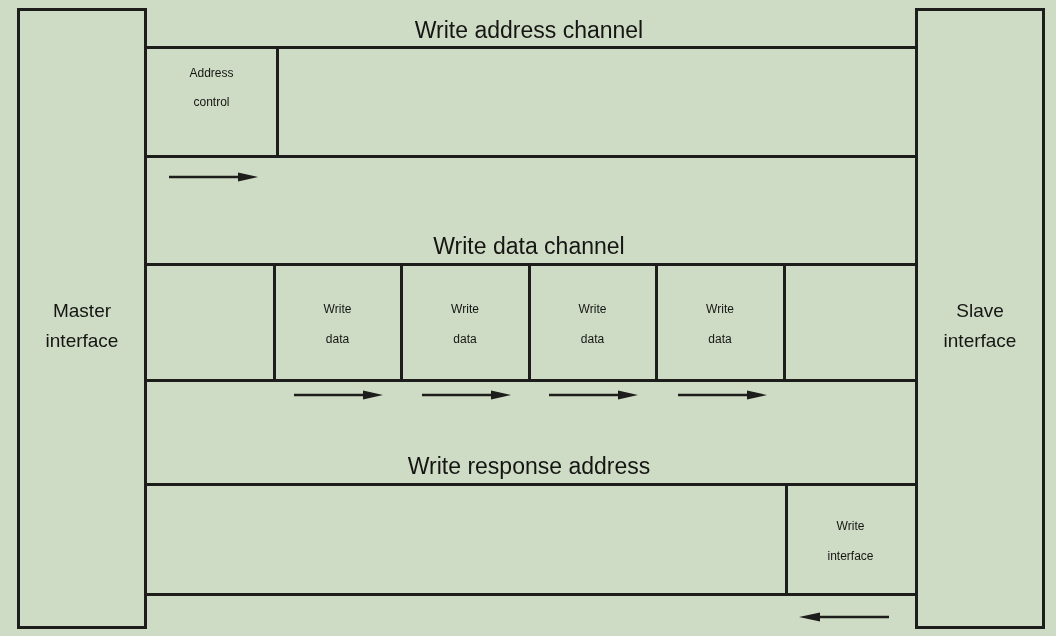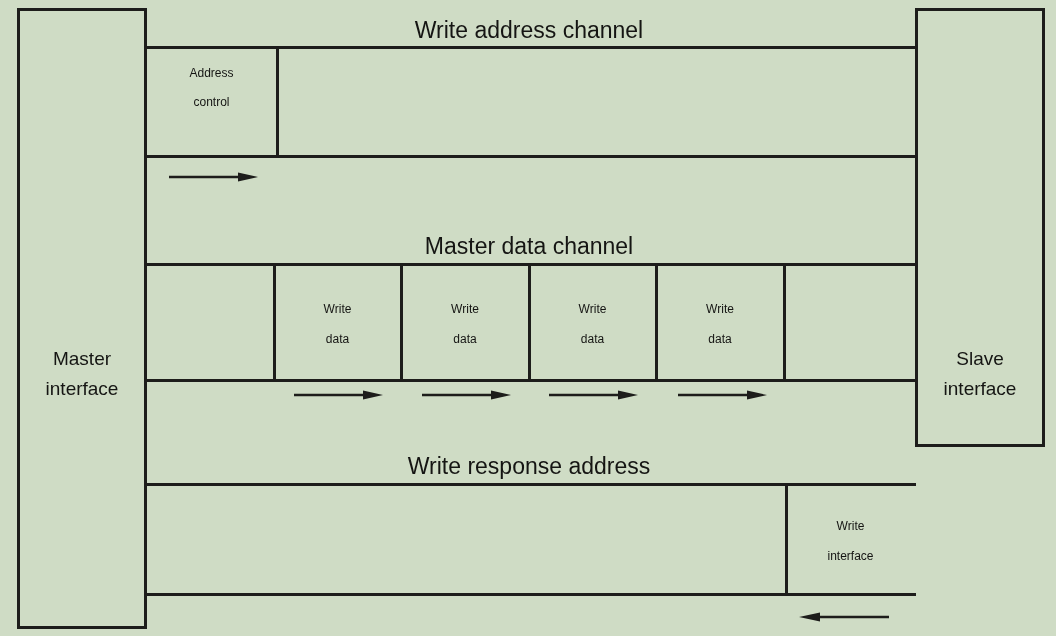--- a/index.html
+++ b/index.html
@@ -22,29 +22,28 @@
     overflow: hidden;
   }
   .iface-box {
     position: absolute;
     border: 3px solid var(--line);
     background: var(--bg);
     box-sizing: border-box;
     z-index: 3;
   }
   .iface-box.master { left: 17px; top: 8px; width: 130px; height: 621px; }
-  .iface-box.slave  { left: 915px; top: 8px; width: 130px; height: 439px; }
+  .iface-box.slave  { left: 915px; top: 8px; width: 130px; height: 621px; }
   .iface-label {
     position: absolute;
     left: 0; right: 0;
     top: 285px;
     text-align: center;
     font-size: 19px;
     line-height: 30px;
-    margin-top: 48px;
   }
   .iface-label span { display: block; }
   .hline {
     position: absolute;
     left: 146px;
     width: 770px;
     height: 3px;
     background: var(--line);
     z-index: 1;
   }
@@ -92,21 +91,21 @@
   </div>
 
   <div class="iface-box slave">
     <div class="iface-label">
       <span>Slave</span>
       <span>interface</span>
     </div>
   </div>
 
   <div class="ch-title" style="top:18px">Write address channel</div>
-  <div class="ch-title" style="top:234px">Master data channel</div>
+  <div class="ch-title" style="top:234px">Write data channel</div>
   <div class="ch-title" style="top:454px">Write response address</div>
 
   <div class="hline" style="top:46px"></div>
   <div class="hline" style="top:155px"></div>
   <div class="hline" style="top:263px"></div>
   <div class="hline" style="top:379px"></div>
   <div class="hline" style="top:483px"></div>
   <div class="hline" style="top:593px"></div>
 
   <div class="vline" style="left:276px; top:46px;  height:112px"></div>

